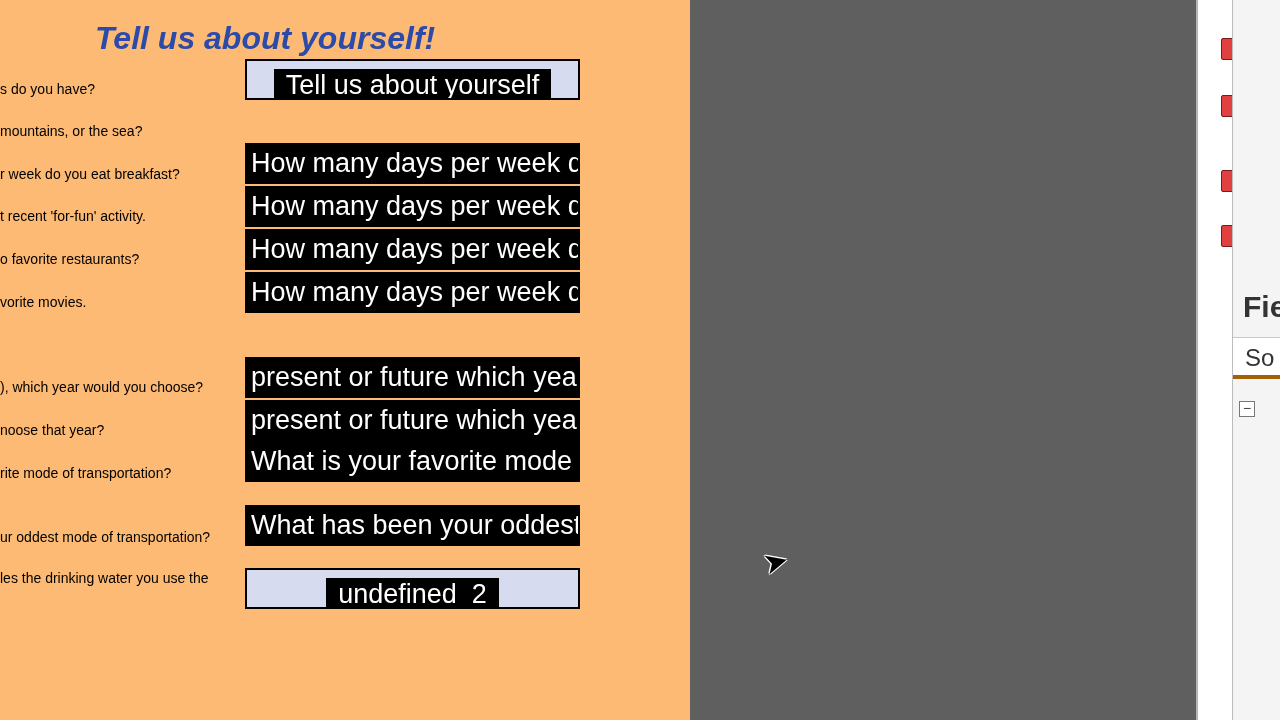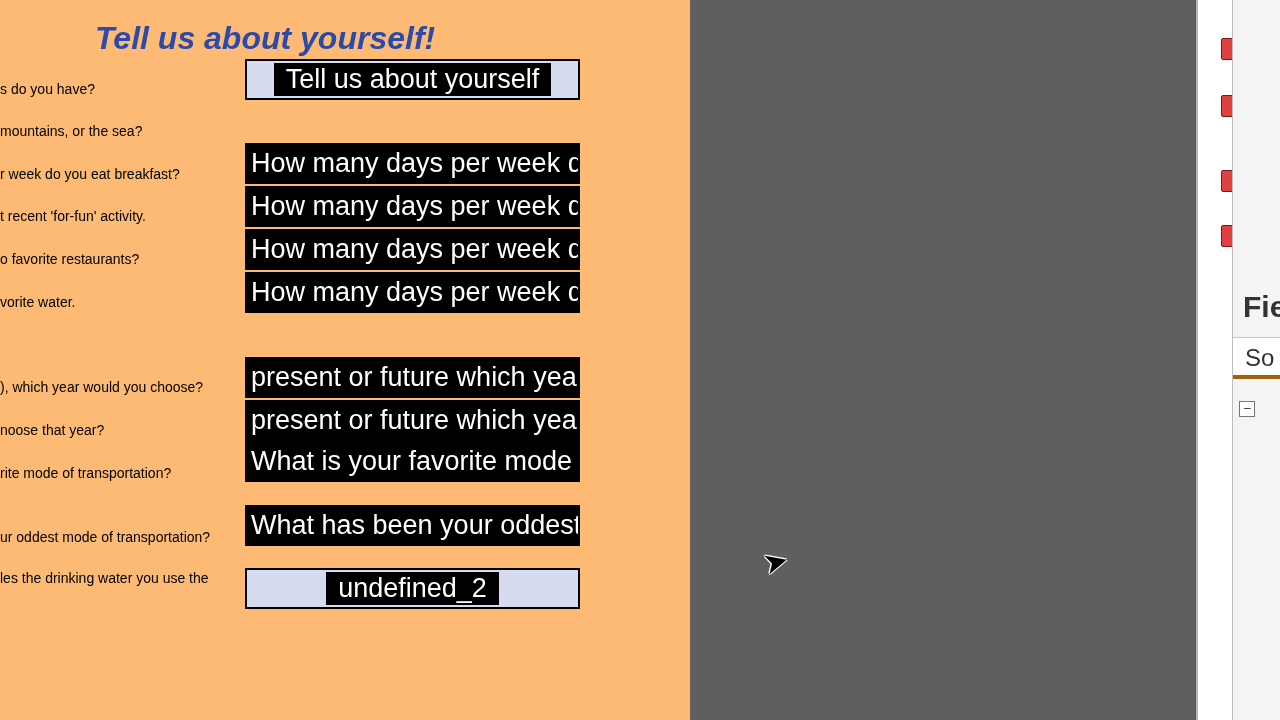--- a/index.html
+++ b/index.html
@@ -51,21 +51,21 @@
   background:#d6dbef;
   color:#000;
   text-align:center;
 }
 .fieldbox.light span.hl{
   display:inline-block;
   background:#000;
   color:#fff;
   padding:0 12px;
   line-height:33px;
-  margin-top:2px;
+  margin-top:8px;
 }
 
 
 #app-bg{
   position:absolute;
   left:690px;top:0;width:520px;height:720px;
   background:#5f5f5f;
 }
 
 
@@ -137,21 +137,21 @@
 
 <div id="page">
 
   <div class="form-title">Tell us about yourself!</div>
 
   <div class="q" style="top:78px">s do you have?</div>
   <div class="q" style="top:120px">mountains, or the sea?</div>
   <div class="q" style="top:163px">r week do you eat breakfast?</div>
   <div class="q" style="top:248px">o favorite restaurants?</div>
   <div class="q" style="top:205px">t recent 'for-fun' activity.</div>
-  <div class="q" style="top:291px">vorite water.</div>
+  <div class="q" style="top:291px">vorite movies.</div>
   <div class="q" style="top:376px">), which year would you choose?</div>
   <div class="q" style="top:419px">noose that year?</div>
   <div class="q" style="top:462px">rite mode of transportation?</div>
   <div class="q" style="top:526px">ur oddest mode of transportation?</div>
   <div class="q" style="top:567px">les the drinking water you use the</div>
 
   <div class="fieldbox light" style="top:59px"><span class="hl">Tell us about yourself</span></div>
   <div class="fieldbox" style="top:143px">How many days per week do you</div>
   <div class="fieldbox" style="top:186px">How many days per week do you</div>
   <div class="fieldbox" style="top:229px">How many days per week do you</div>

